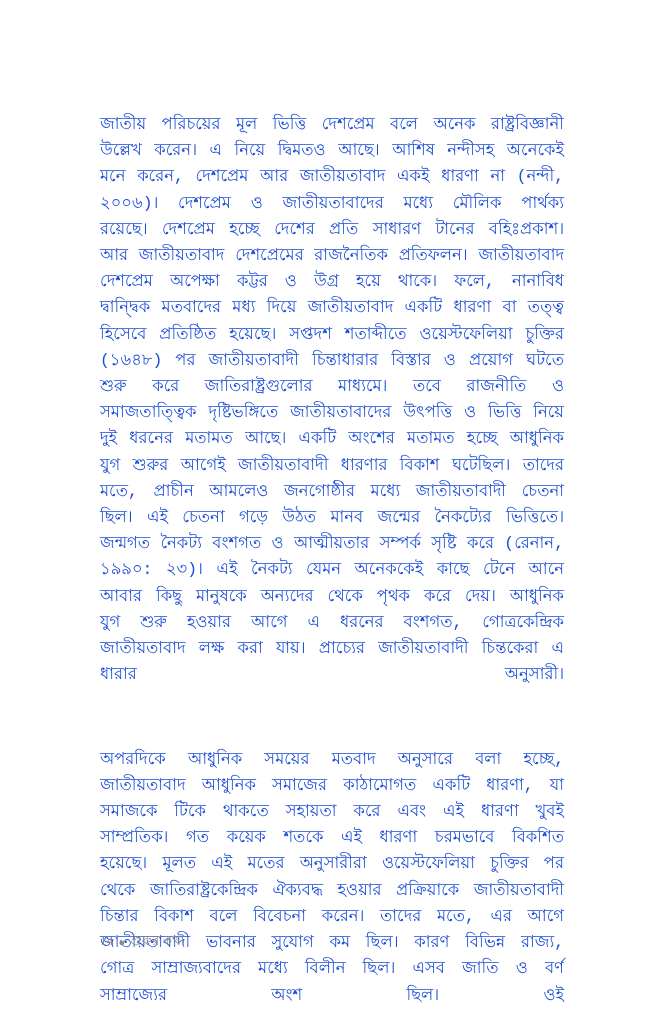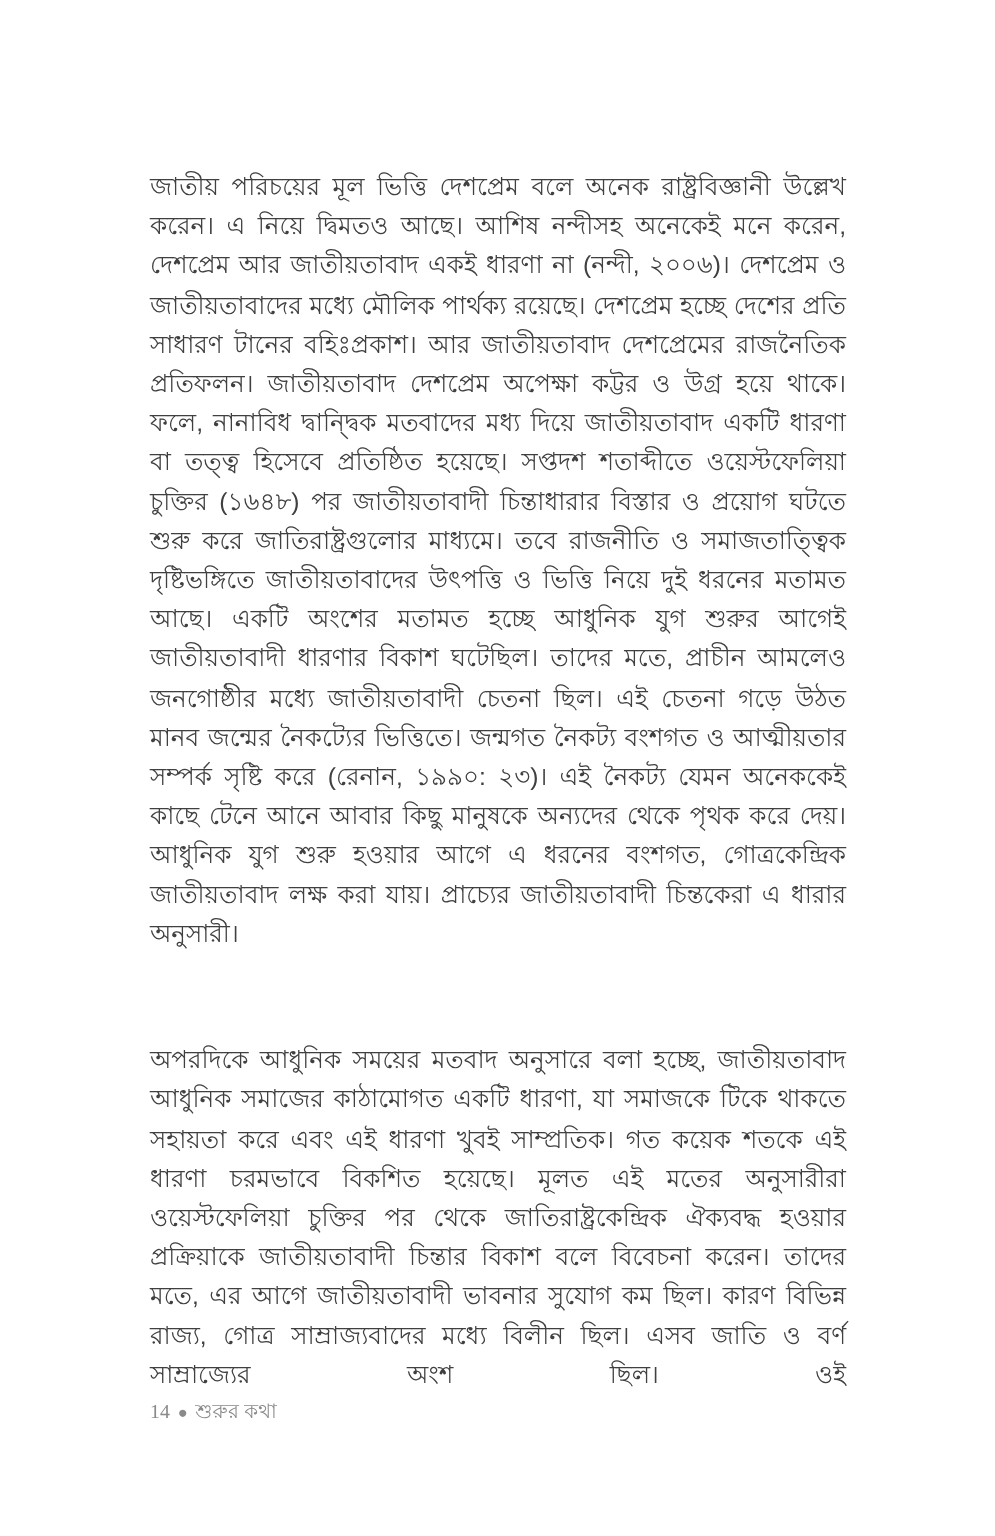--- a/index.html
+++ b/index.html
@@ -29,22 +29,22 @@
     top: 112px;
     width: 464px;
   }
 
   .para {
     margin: 0 0 0 0;
     text-align: justify;
     text-justify: inter-word;
     font-size: 16.4px;
     line-height: 26.2px;
-    color: #404040;
-    font-family: Liberation Sans, sans-serif;
+    color: #1d4ed8;
+    font-family: Liberation Mono, monospace;
     word-spacing: 0.02em;
     hyphens: none;
   }
 
   .para + .para {
     margin-top: 32px;
   }
 
   
   .para::after {

